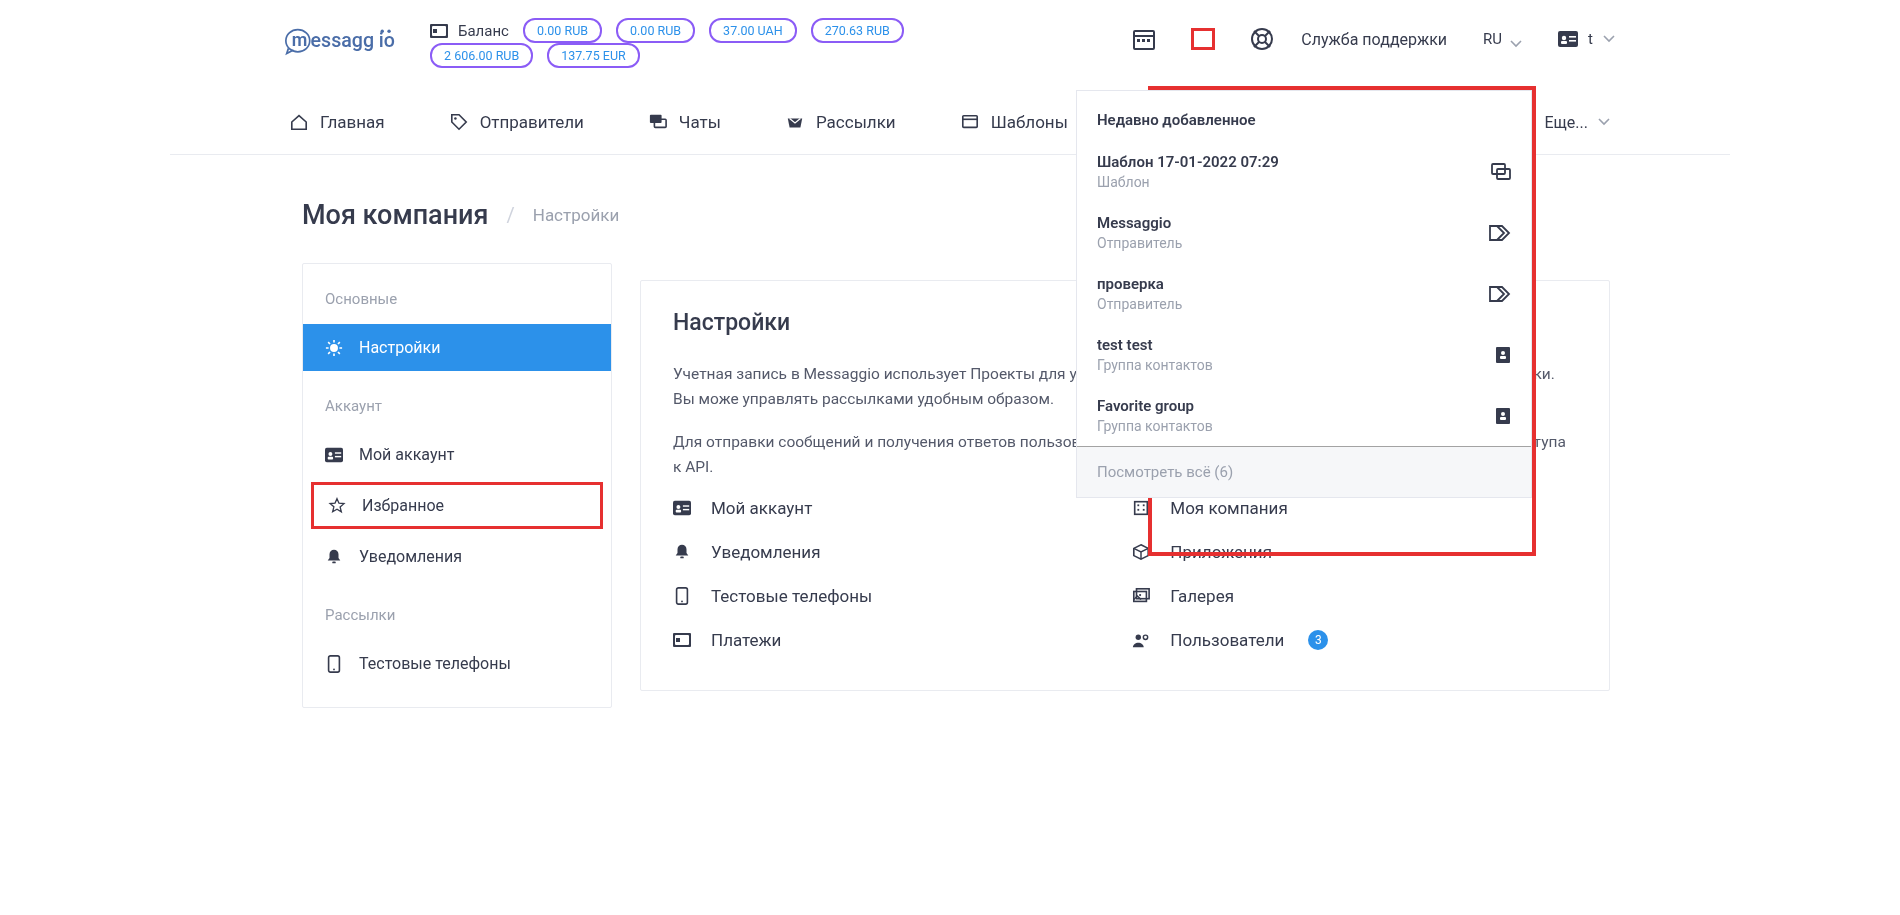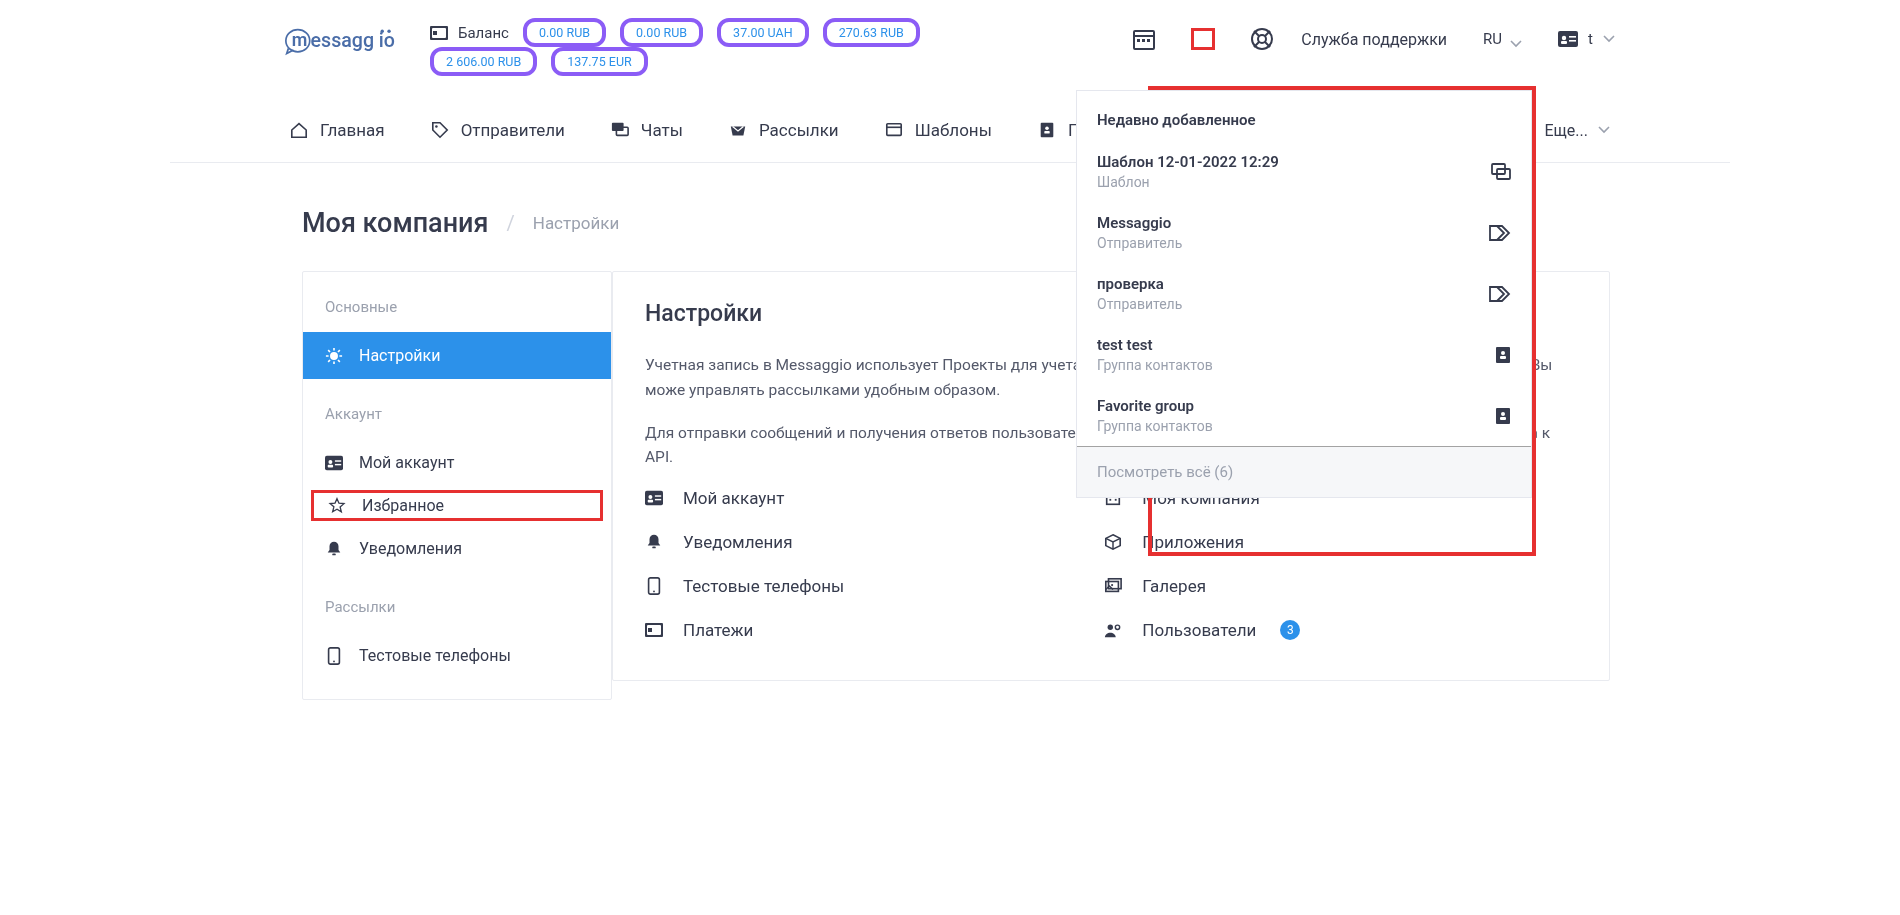--- a/index.html
+++ b/index.html
@@ -8,51 +8,51 @@
 
 
 .top-header{display:flex;align-items:flex-start;padding:18px 0 0 0;position:relative}
 .logo{width:260px;display:flex;align-items:center}
 .logo svg{margin-left:115px}
 .balance-area{display:flex;flex-direction:column;gap:0}
 .balance-row1{display:flex;align-items:center;gap:14px}
 .balance-row2{display:flex;align-items:flex-end;gap:14px;padding-left:0}
 .balance-label{display:flex;align-items:center;gap:10px;color:#363b4d;font-size:15px}
 .balance-icon{width:18px;height:14px;display:inline-block}
-.pill{display:inline-block;border:4px solid #8b5cf6;color:#2c91ea;background:#fff;border-radius:12px;padding:3px 12px;font-size:12.5px}
+.pill{display:inline-block;border:2px solid #8b5cf6;color:#2c91ea;background:#fff;border-radius:12px;padding:3px 12px;font-size:12.5px}
 
 .header-right{position:absolute;right:115px;top:28px;display:flex;align-items:center;gap:36px}
 .hr-icon{width:22px;height:22px;display:flex;align-items:center;justify-content:center;cursor:pointer}
 .star-frame{border:3px solid #e63030;padding:6px 9px}
 .support{display:flex;align-items:center;gap:28px;color:#363b4d;font-size:16px}
 .lang{display:flex;align-items:flex-end;gap:8px;color:#363b4d;font-size:15px}
 .user-chip{display:flex;align-items:center;gap:10px;color:#363b4d;font-size:15px}
 .chevron{display:inline-block}
 
 
-.nav-row{display:flex;align-items:center;gap:46px;padding:24px 0 22px 120px;border-bottom:1px solid #e9ebf0;margin-top:20px}
+.nav-row{display:flex;align-items:center;gap:65px;padding:24px 0 22px 120px;border-bottom:1px solid #e9ebf0;margin-top:20px}
 .nav-item{display:flex;align-items:center;gap:12px;color:#363b4d;font-size:17px;cursor:pointer}
 .nav-more{margin-left:auto;margin-right:120px;display:flex;align-items:center;gap:10px;color:#363b4d;font-size:16px;cursor:pointer}
 
 
 .breadcrumb{display:flex;align-items:center;gap:18px;padding:44px 0 10px 132px}
 .breadcrumb .h1{font-size:27px;font-weight:500;color:#363b4d}
 .breadcrumb .sep{color:#cfd3dd;font-size:20px}
 .breadcrumb .sub{color:#9ba1ae;font-size:17px}
 
 
-.columns{display:flex;padding:22px 120px 0 132px;align-items:flex-start}
+.columns{display:flex;gap:28px;padding:22px 120px 0 132px;align-items:center}
 
 
 .sidebar{width:310px;background:#fff;border:1px solid #e9ebf0;border-radius:2px;padding-bottom:20px}
 .side-section-title{color:#9ba1ae;font-size:15px;padding:26px 22px 16px}
 .side-item{display:flex;align-items:center;gap:16px;padding:14px 22px;font-size:16px;color:#363b4d;cursor:pointer}
 .side-item.active{background:#2c91ea;color:#fff}
 .side-item.active svg path,.side-item.active svg rect,.side-item.active svg circle{stroke:#fff;fill:#fff}
-.side-item.highlight{border:3px solid #e63030;margin:4px 8px;padding:3px 14px}
+.side-item.highlight{border:3px solid #e63030;margin:4px 8px;padding:11px 14px}
 
 
 .main-card{flex:1;background:#fff;border:1px solid #e9ebf0;border-radius:2px;padding:28px 32px 40px}
 .main-card h2{font-size:23px;font-weight:500;margin-bottom:26px}
 .main-card p{font-size:15.5px;color:#54596a;line-height:1.6;margin-bottom:18px}
 .link-grid{display:flex;gap:80px;margin-top:14px}
 .link-col{display:flex;flex-direction:column;gap:24px}
 .link-item{display:flex;align-items:center;gap:20px;font-size:17px;color:#363b4d;cursor:pointer}
 .badge{background:#2c91ea;color:#fff;border-radius:50%;width:20px;height:20px;display:inline-flex;align-items:center;justify-content:center;font-size:12px;margin-left:4px}
 
@@ -335,21 +335,21 @@
   </div>
 
 </div>
 
 <div class="dropdown-frame"></div>
 <div class="dropdown">
   <div class="dd-title">Недавно добавленное</div>
 
   <div class="dd-item">
     <div>
-          <div class="t1">Шаблон 12-01-2022 12:29</div>
+          <div class="t1">Шаблон 17-01-2022 07:29</div>
           <div class="t2">Шаблон</div>
         </div>
     <svg width="20" height="18" viewBox="0 0 20 18">
           <rect x="1" y="1" width="13" height="10" rx="1" fill="none" stroke="#363b4d" stroke-width="1.8"></rect>
           <rect x="6" y="6" width="13" height="10" rx="1" fill="none" stroke="#363b4d" stroke-width="1.8"></rect>
         </svg>
   </div>
   <div class="dd-item">
     <div>
           <div class="t1">Messaggio</div>

